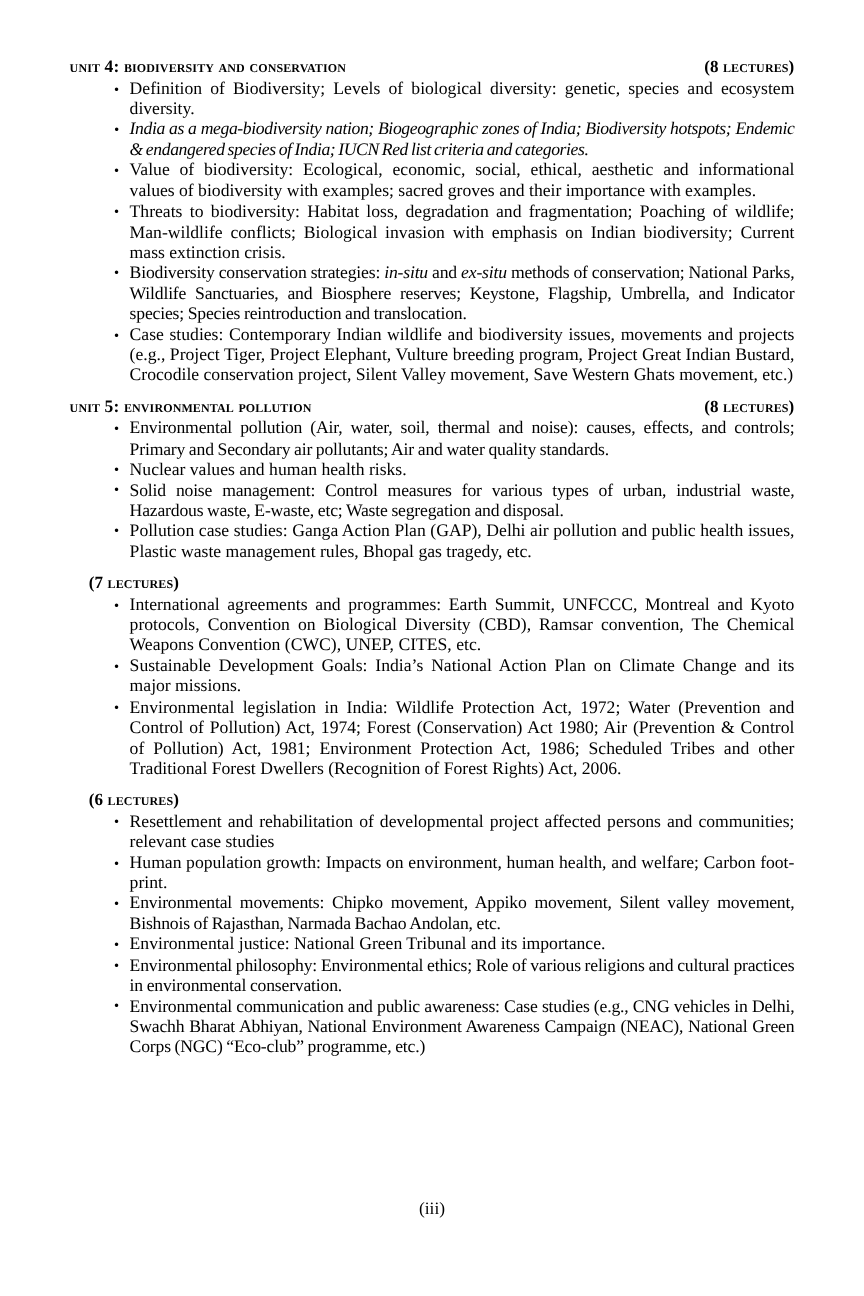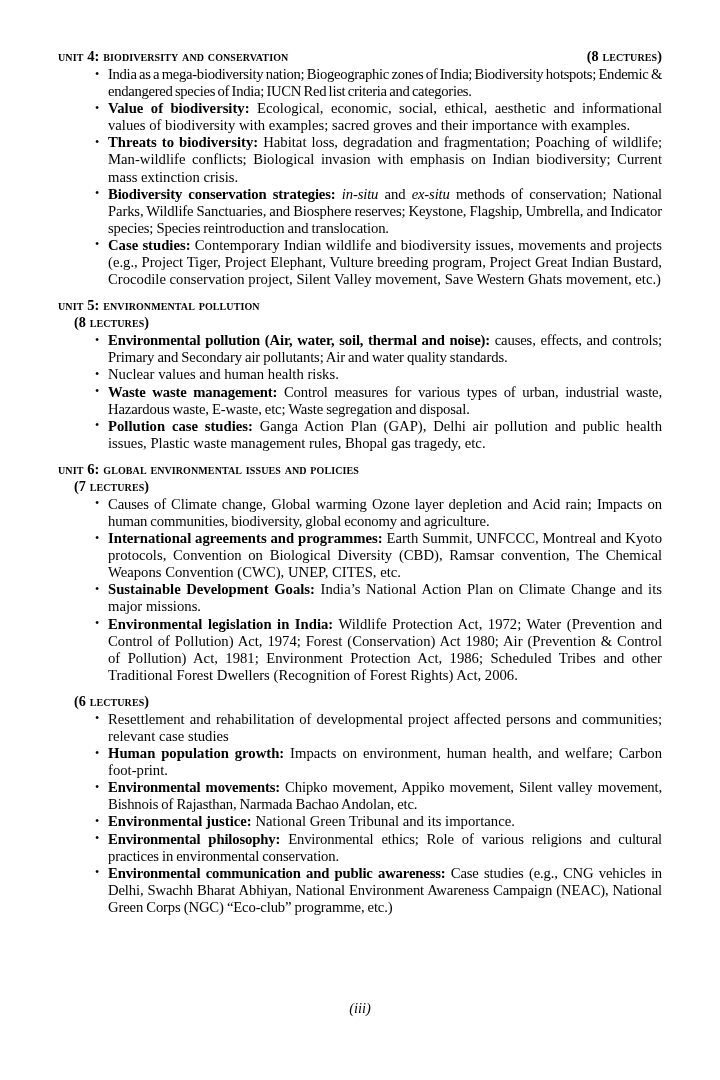--- a/index.html
+++ b/index.html
@@ -45,21 +45,21 @@
   }
   
   .unit-heading .unit-title::first-letter { }
   .unit-heading .lectures {
     font-variant: small-caps;
     text-transform: lowercase;
     font-weight: bold;
     font-size: 14.2px;
     padding-left: 16px;
   }
-  .heading-gap-top { margin-top: 9px; flex-direction: column; }
+  .heading-gap-top { margin-top: 9px; }
 
   
   ul.bullets {
     list-style: none;
     margin: 0 0 0 0;
     padding: 0;
   }
   ul.bullets > li {
     position: relative;
     padding-left: 50px;
@@ -70,47 +70,49 @@
     margin: 0;
   }
   ul.bullets > li::before {
     content: "\2022";
     position: absolute;
     left: 37px;
     top: -0.5px;
     font-size: 12px;
     line-height: 17.1px;
   }
-  li.tight { letter-spacing: -0.32px; word-spacing: -0.9px; }
+  li.tight { letter-spacing: -0.32px; word-spacing: -0.9px; font-style: italic; }
   li.tight2 { letter-spacing: -0.15px; word-spacing: -0.4px; }
-  b, .b { font-weight: bold; }
+  b, .b { font-weight: normal; }
   i, .i { font-style: italic; }
 
   
   .page-number {
     position: absolute;
     left: 0;
     right: 0;
     top: 1000px;
     text-align: center;
-    font-style: italic;
     font-size: 14.5px;
   }
 </style>
 </head>
 <body>
 
 <div class="page">
   <div class="content">
 
     <div class="unit-heading">
       <span class="unit-title">Unit 4: Biodiversity and Conservation</span>
       <span class="lectures">(8 Lectures)</span>
     </div>
     <ul class="bullets">
+      <li>
+        <span>Definition of Biodiversity; Levels of biological diversity: genetic, species and ecosystem diversity.</span>
+      </li>
       <li class="tight">
         <span>India as a mega-biodiversity nation; Biogeographic zones of India; Biodiversity hotspots; Endemic &amp; endangered species of India; IUCN Red list criteria and categories.</span>
       </li>
       <li>
         <b>Value of biodiversity:</b>
         <span>Ecological, economic, social, ethical, aesthetic and informational values of biodiversity with examples; sacred groves and their importance with examples.</span>
       </li>
       <li>
         <b>Threats to biodiversity:</b>
         <span>Habitat loss, degradation and fragmentation; Poaching of wildlife; Man-wildlife conflicts; Biological invasion with emphasis on Indian biodiversity; Current mass extinction crisis.</span>
@@ -134,37 +136,33 @@
     </div>
     <ul class="bullets">
       <li class="tight2">
         <b>Environmental pollution (Air, water, soil, thermal and noise):</b>
         <span>causes, effects, and controls; Primary and Secondary air pollutants; Air and water quality standards.</span>
       </li>
       <li>
         <span>Nuclear values and human health risks.</span>
       </li>
       <li class="tight2">
-        <b>Waste waste management:</b>
+        <b>Solid noise management:</b>
         <span>Control measures for various types of urban, industrial waste, Hazardous waste, E-waste, etc; Waste segregation and disposal.</span>
       </li>
       <li>
         <b>Pollution case studies:</b>
         <span>Ganga Action Plan (GAP), Delhi air pollution and public health issues, Plastic waste management rules, Bhopal gas tragedy, etc.</span>
       </li>
     </ul>
 
     <div class="unit-heading heading-gap-top">
-      <span class="unit-title">Unit 6: Global Environmental Issues and Policies</span>
       <span class="lectures">(7 Lectures)</span>
     </div>
     <ul class="bullets">
-      <li class="tight2">
-        <span>Causes of Climate change, Global warming Ozone layer depletion and Acid rain; Impacts on human communities, biodiversity, global economy and agriculture.</span>
-      </li>
       <li>
         <b>International agreements and programmes:</b>
         <span>Earth Summit, UNFCCC, Montreal and Kyoto protocols, Convention on Biological Diversity (CBD), Ramsar convention, The Chemical Weapons Convention (CWC), UNEP, CITES, etc.</span>
       </li>
       <li>
         <b>Sustainable Development Goals:</b>
         <span>India’s National Action Plan on Climate Change and its major missions.</span>
       </li>
       <li>
         <b>Environmental legislation in India:</b>

